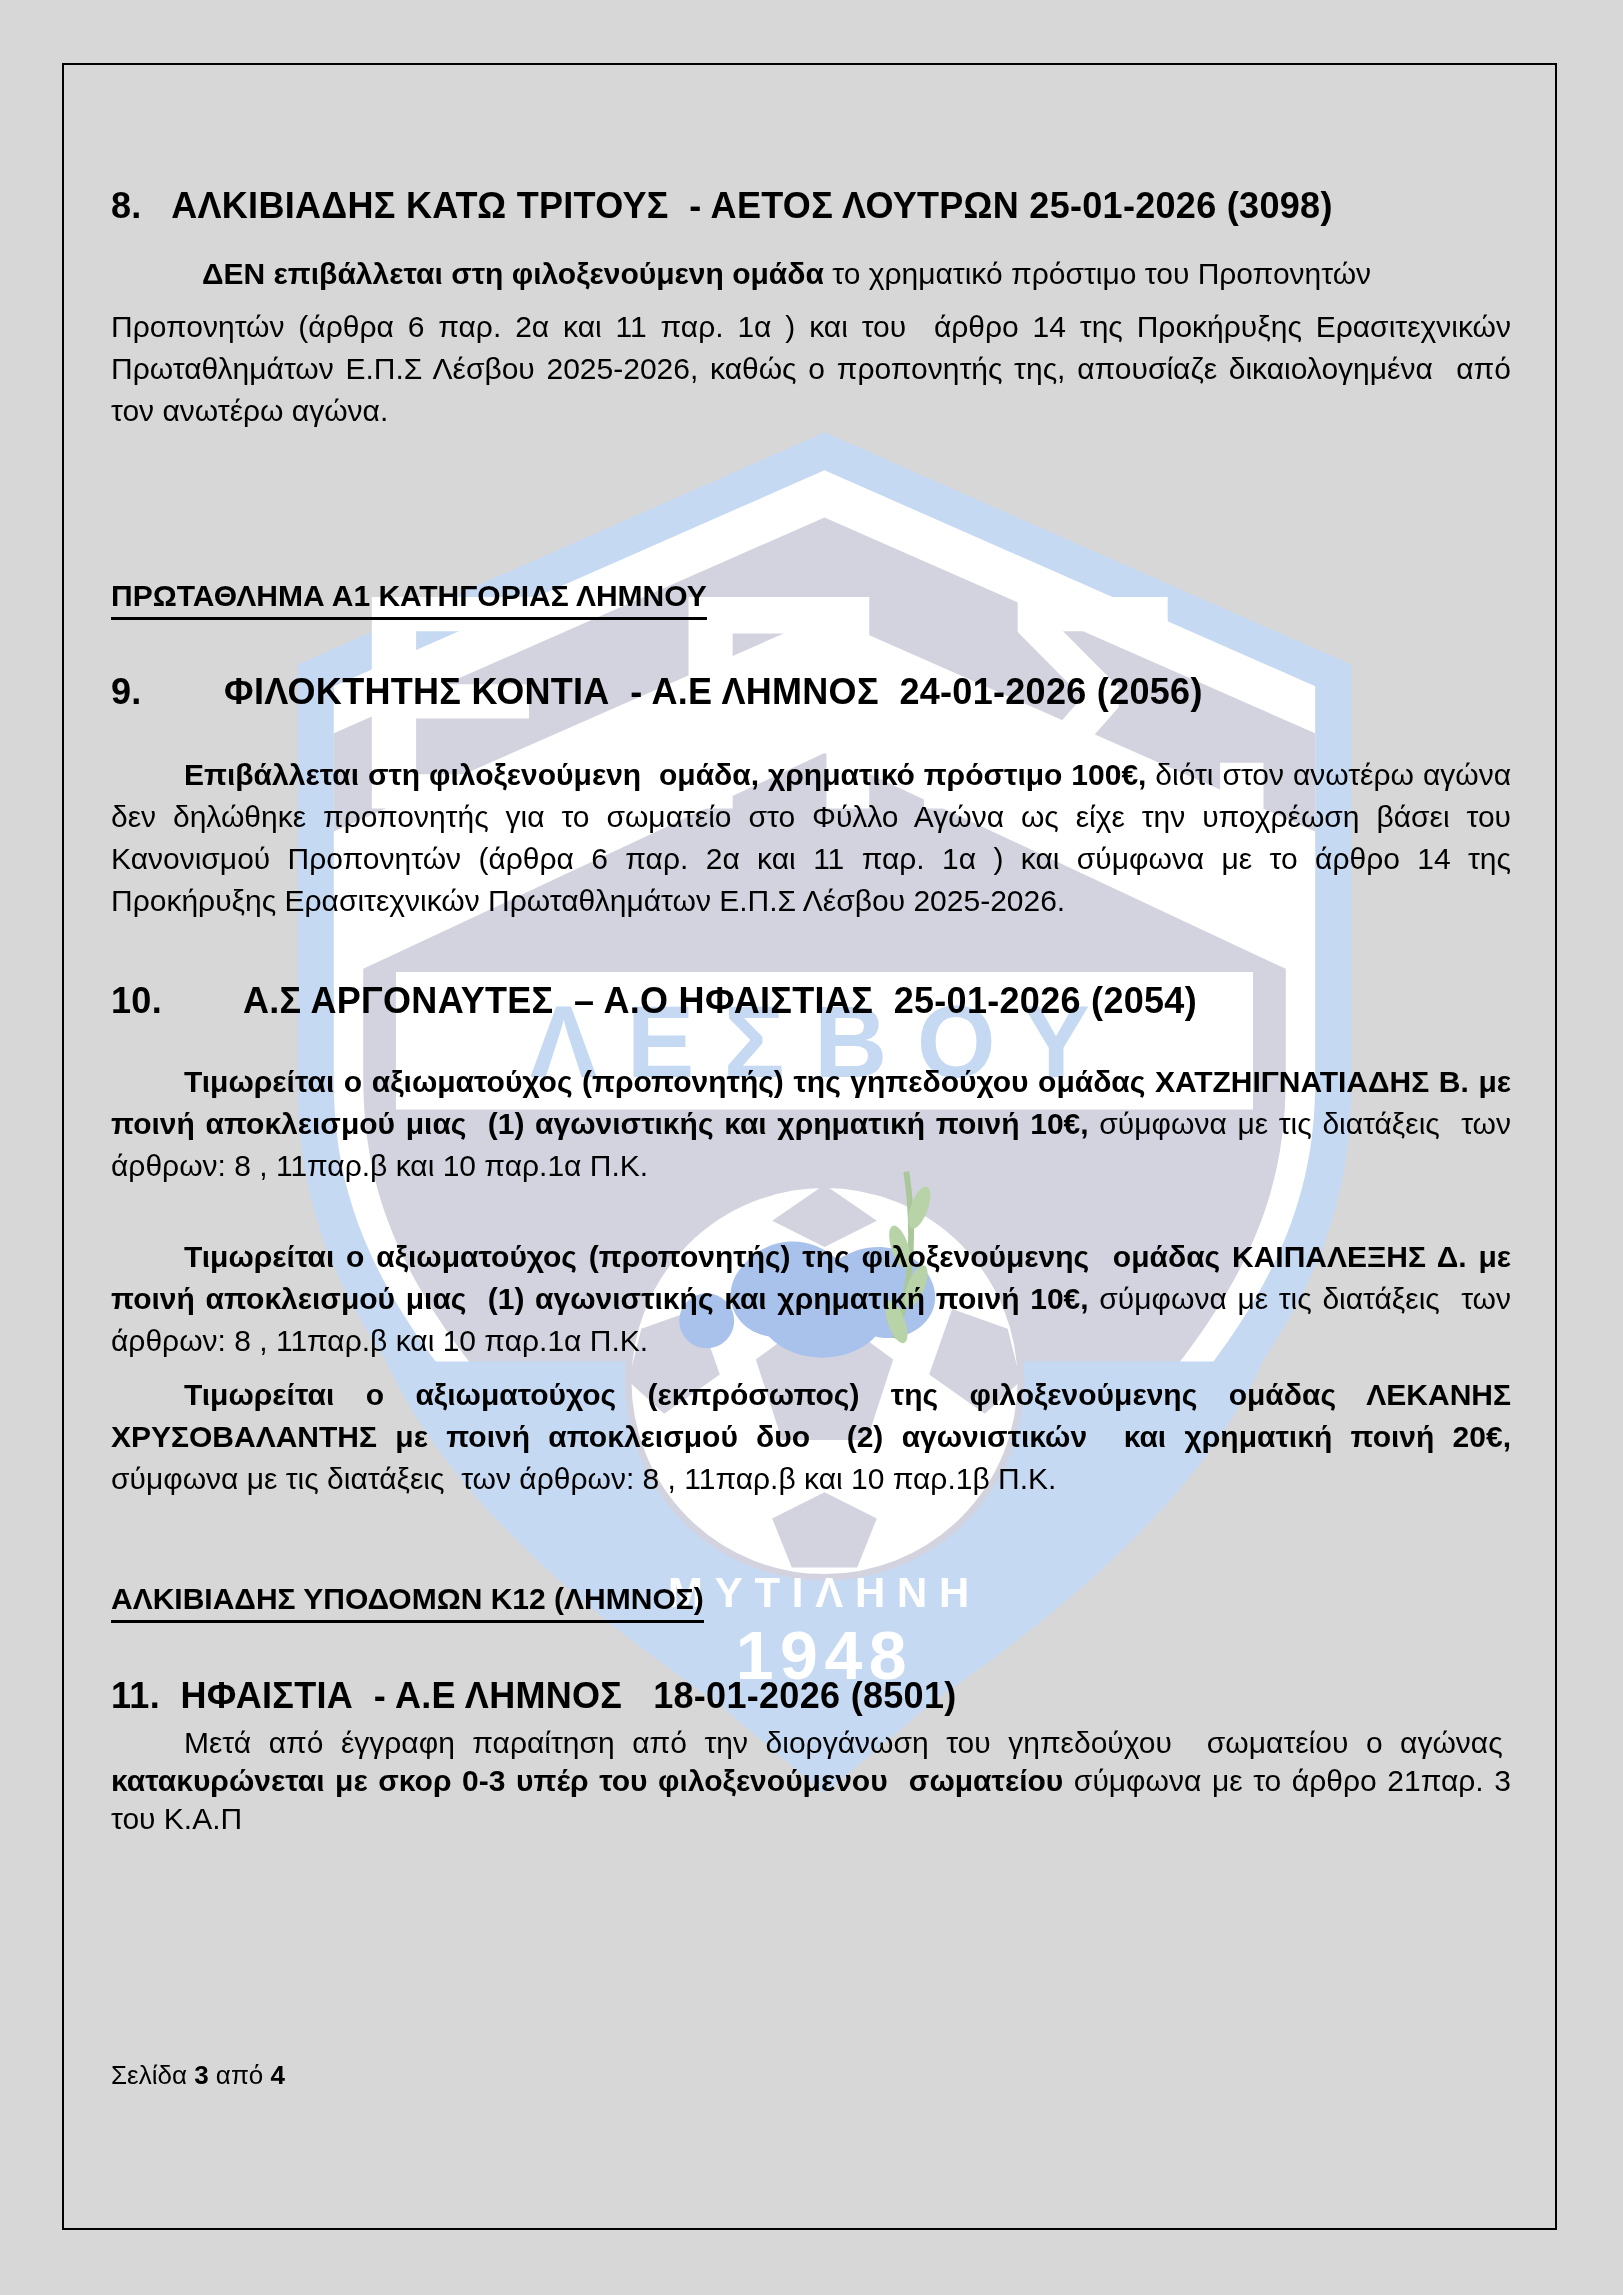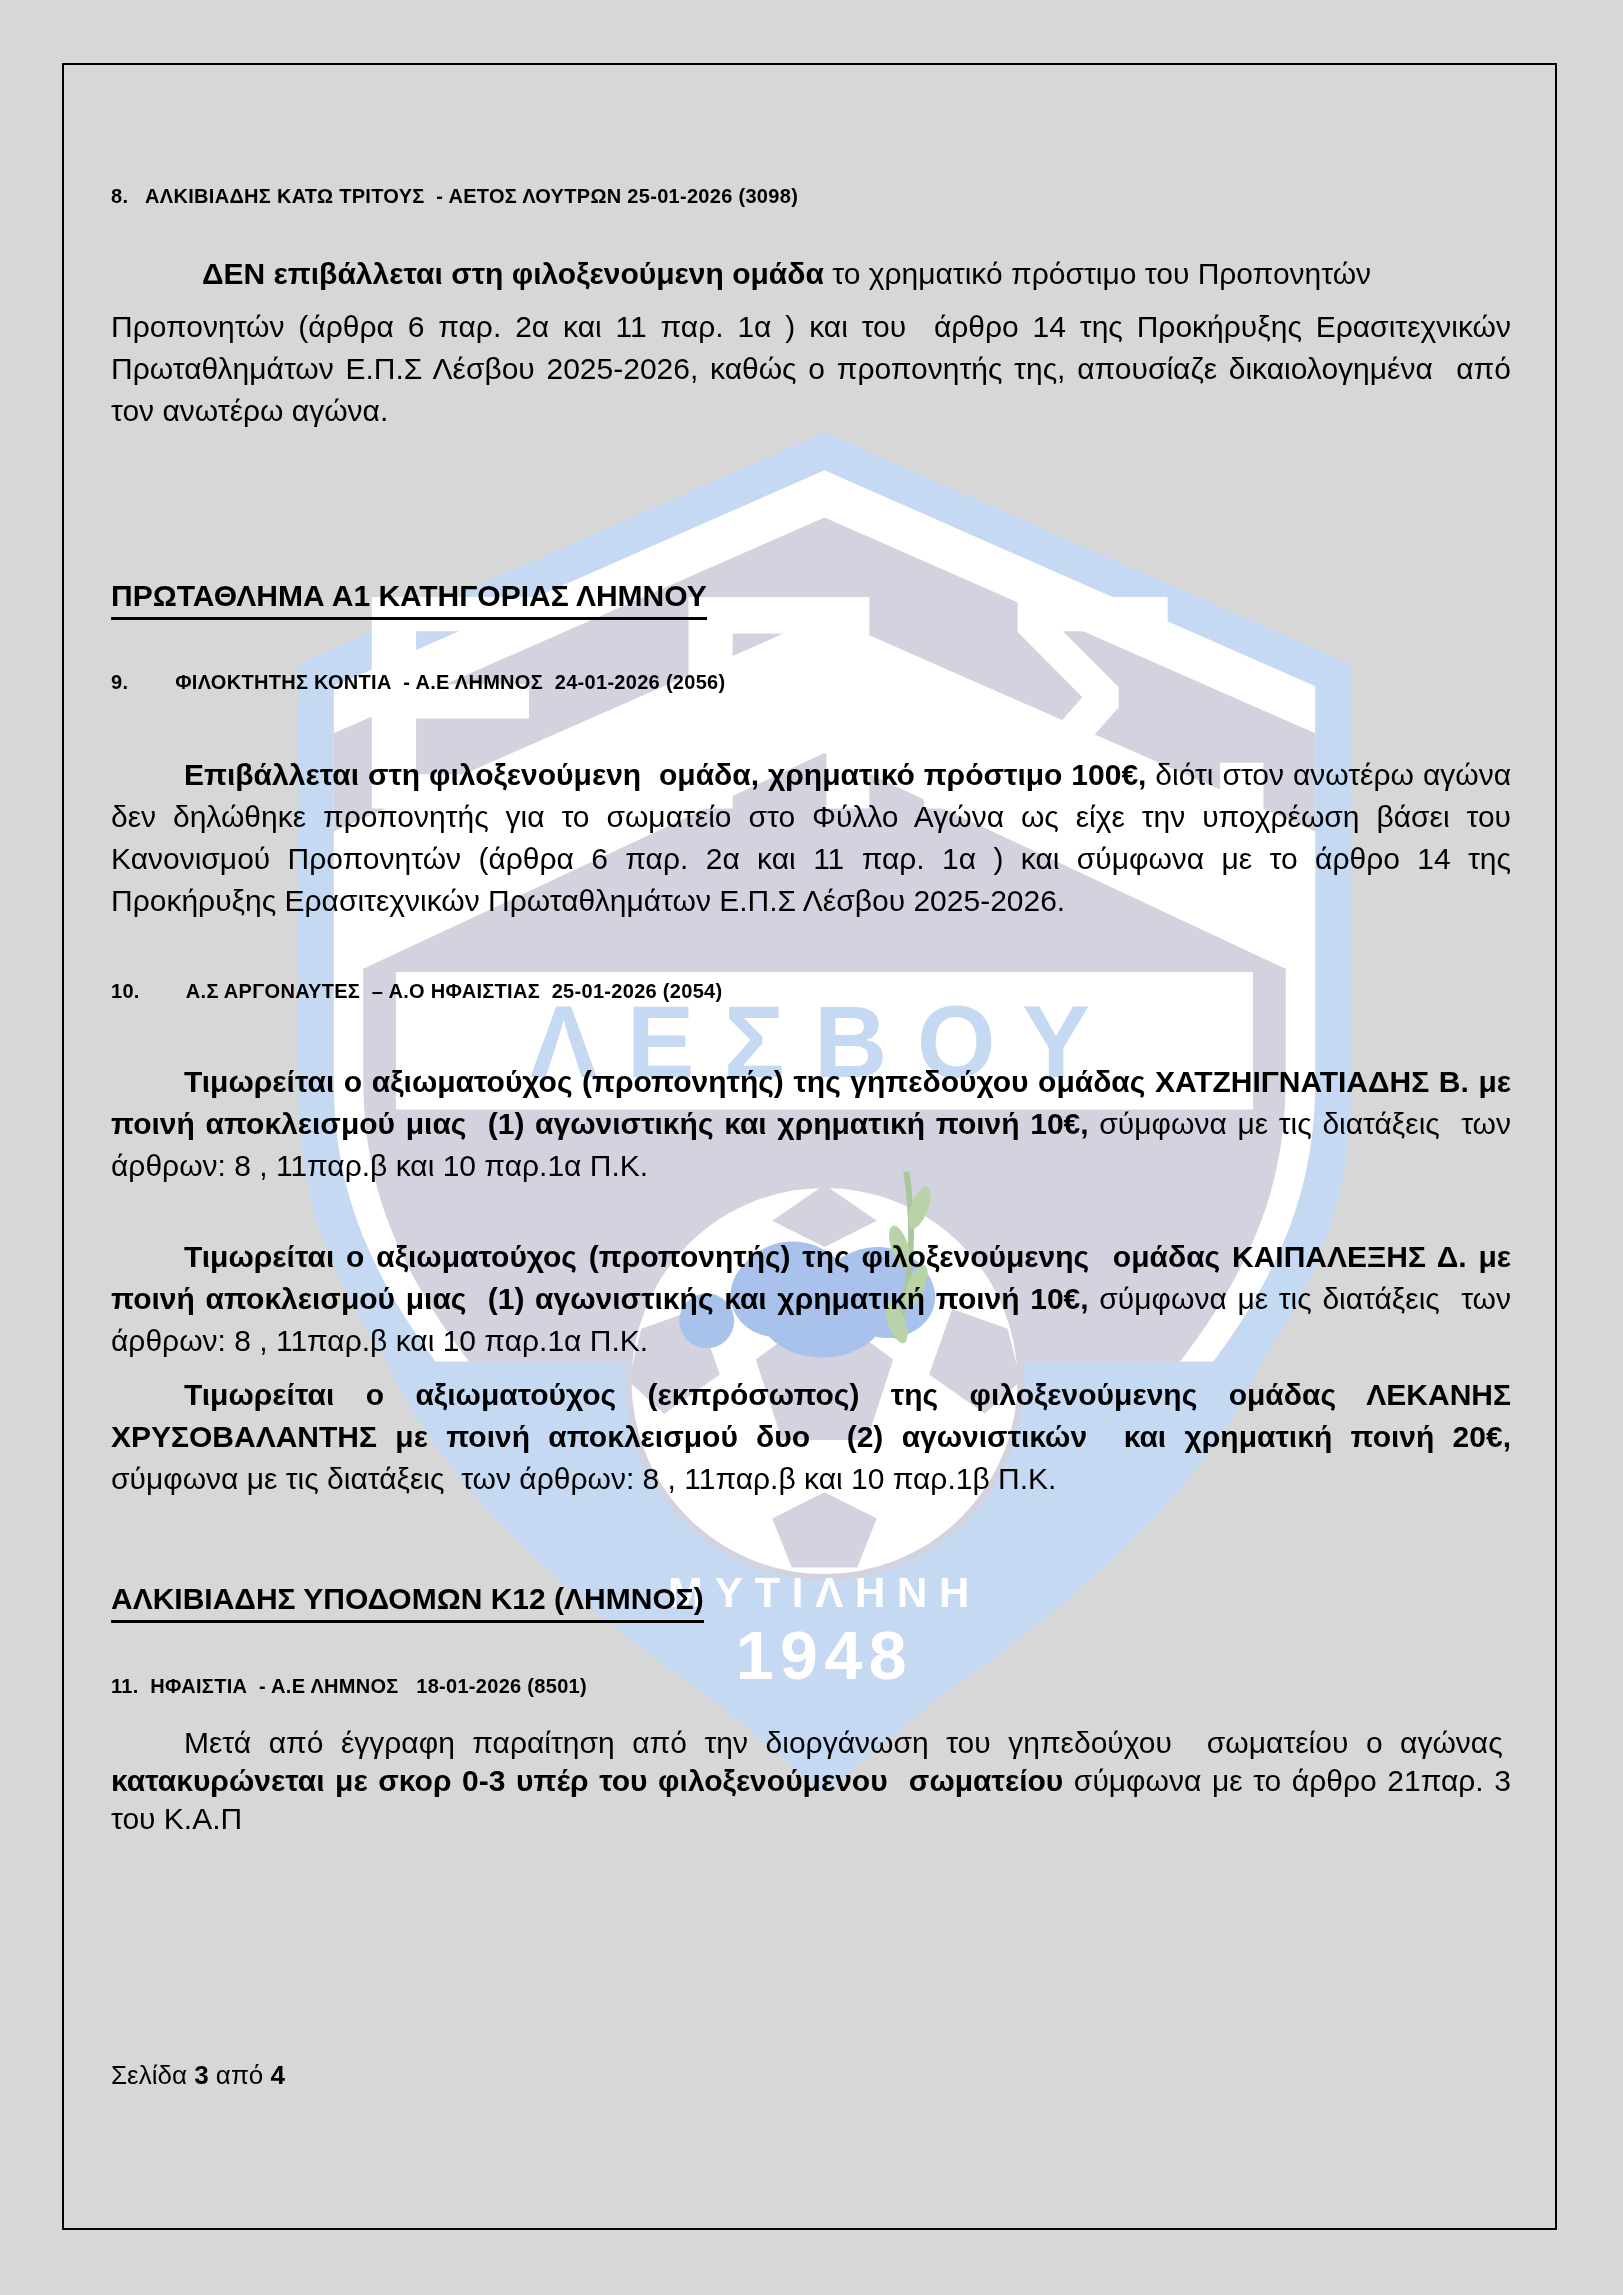--- a/index.html
+++ b/index.html
@@ -3,21 +3,21 @@
 <meta charset="utf-8">
 <style>
   html,body{margin:0;padding:0;background:#d7d7d7;}
   .page{position:relative;width:1623px;height:2295px;background:#d7d7d7;
         font-family:"Liberation Sans",sans-serif;color:#000;overflow:hidden;}
   .page-border{position:absolute;left:62px;top:63px;width:1495px;height:2167px;
         border:2.6px solid #000;box-sizing:border-box;z-index:3;pointer-events:none;}
   .watermark{position:absolute;left:288px;top:419px;width:1073px;height:1381px;z-index:1;}
   .content{position:absolute;left:111px;top:0;width:1400px;z-index:2;}
   .block{position:absolute;width:100%;}
-  .item-heading{font-size:20px;font-weight:bold;letter-spacing:0.3px;}
+  .item-heading{font-size:36px;font-weight:bold;letter-spacing:0.3px;}
   .para{font-size:30px;line-height:42px;text-align:justify;}
   .para.tight{line-height:38px;}
   .para .b{font-weight:bold;}
   .indent{text-indent:73px;}
   .den-line{font-size:30px;padding-left:59px;}
   .den-line .b{font-weight:bold;margin-left:32px;}
   .sec-heading{text-align:left;font-size:30px;font-weight:bold;margin-top:44px;}
   .sec-heading .u{display:inline-block;border-bottom:3.3px solid #000;padding-bottom:3.9px;}
   .footer{font-size:26px;text-align:left;padding-right:13px;}
   .footer .b{font-weight:bold;}

